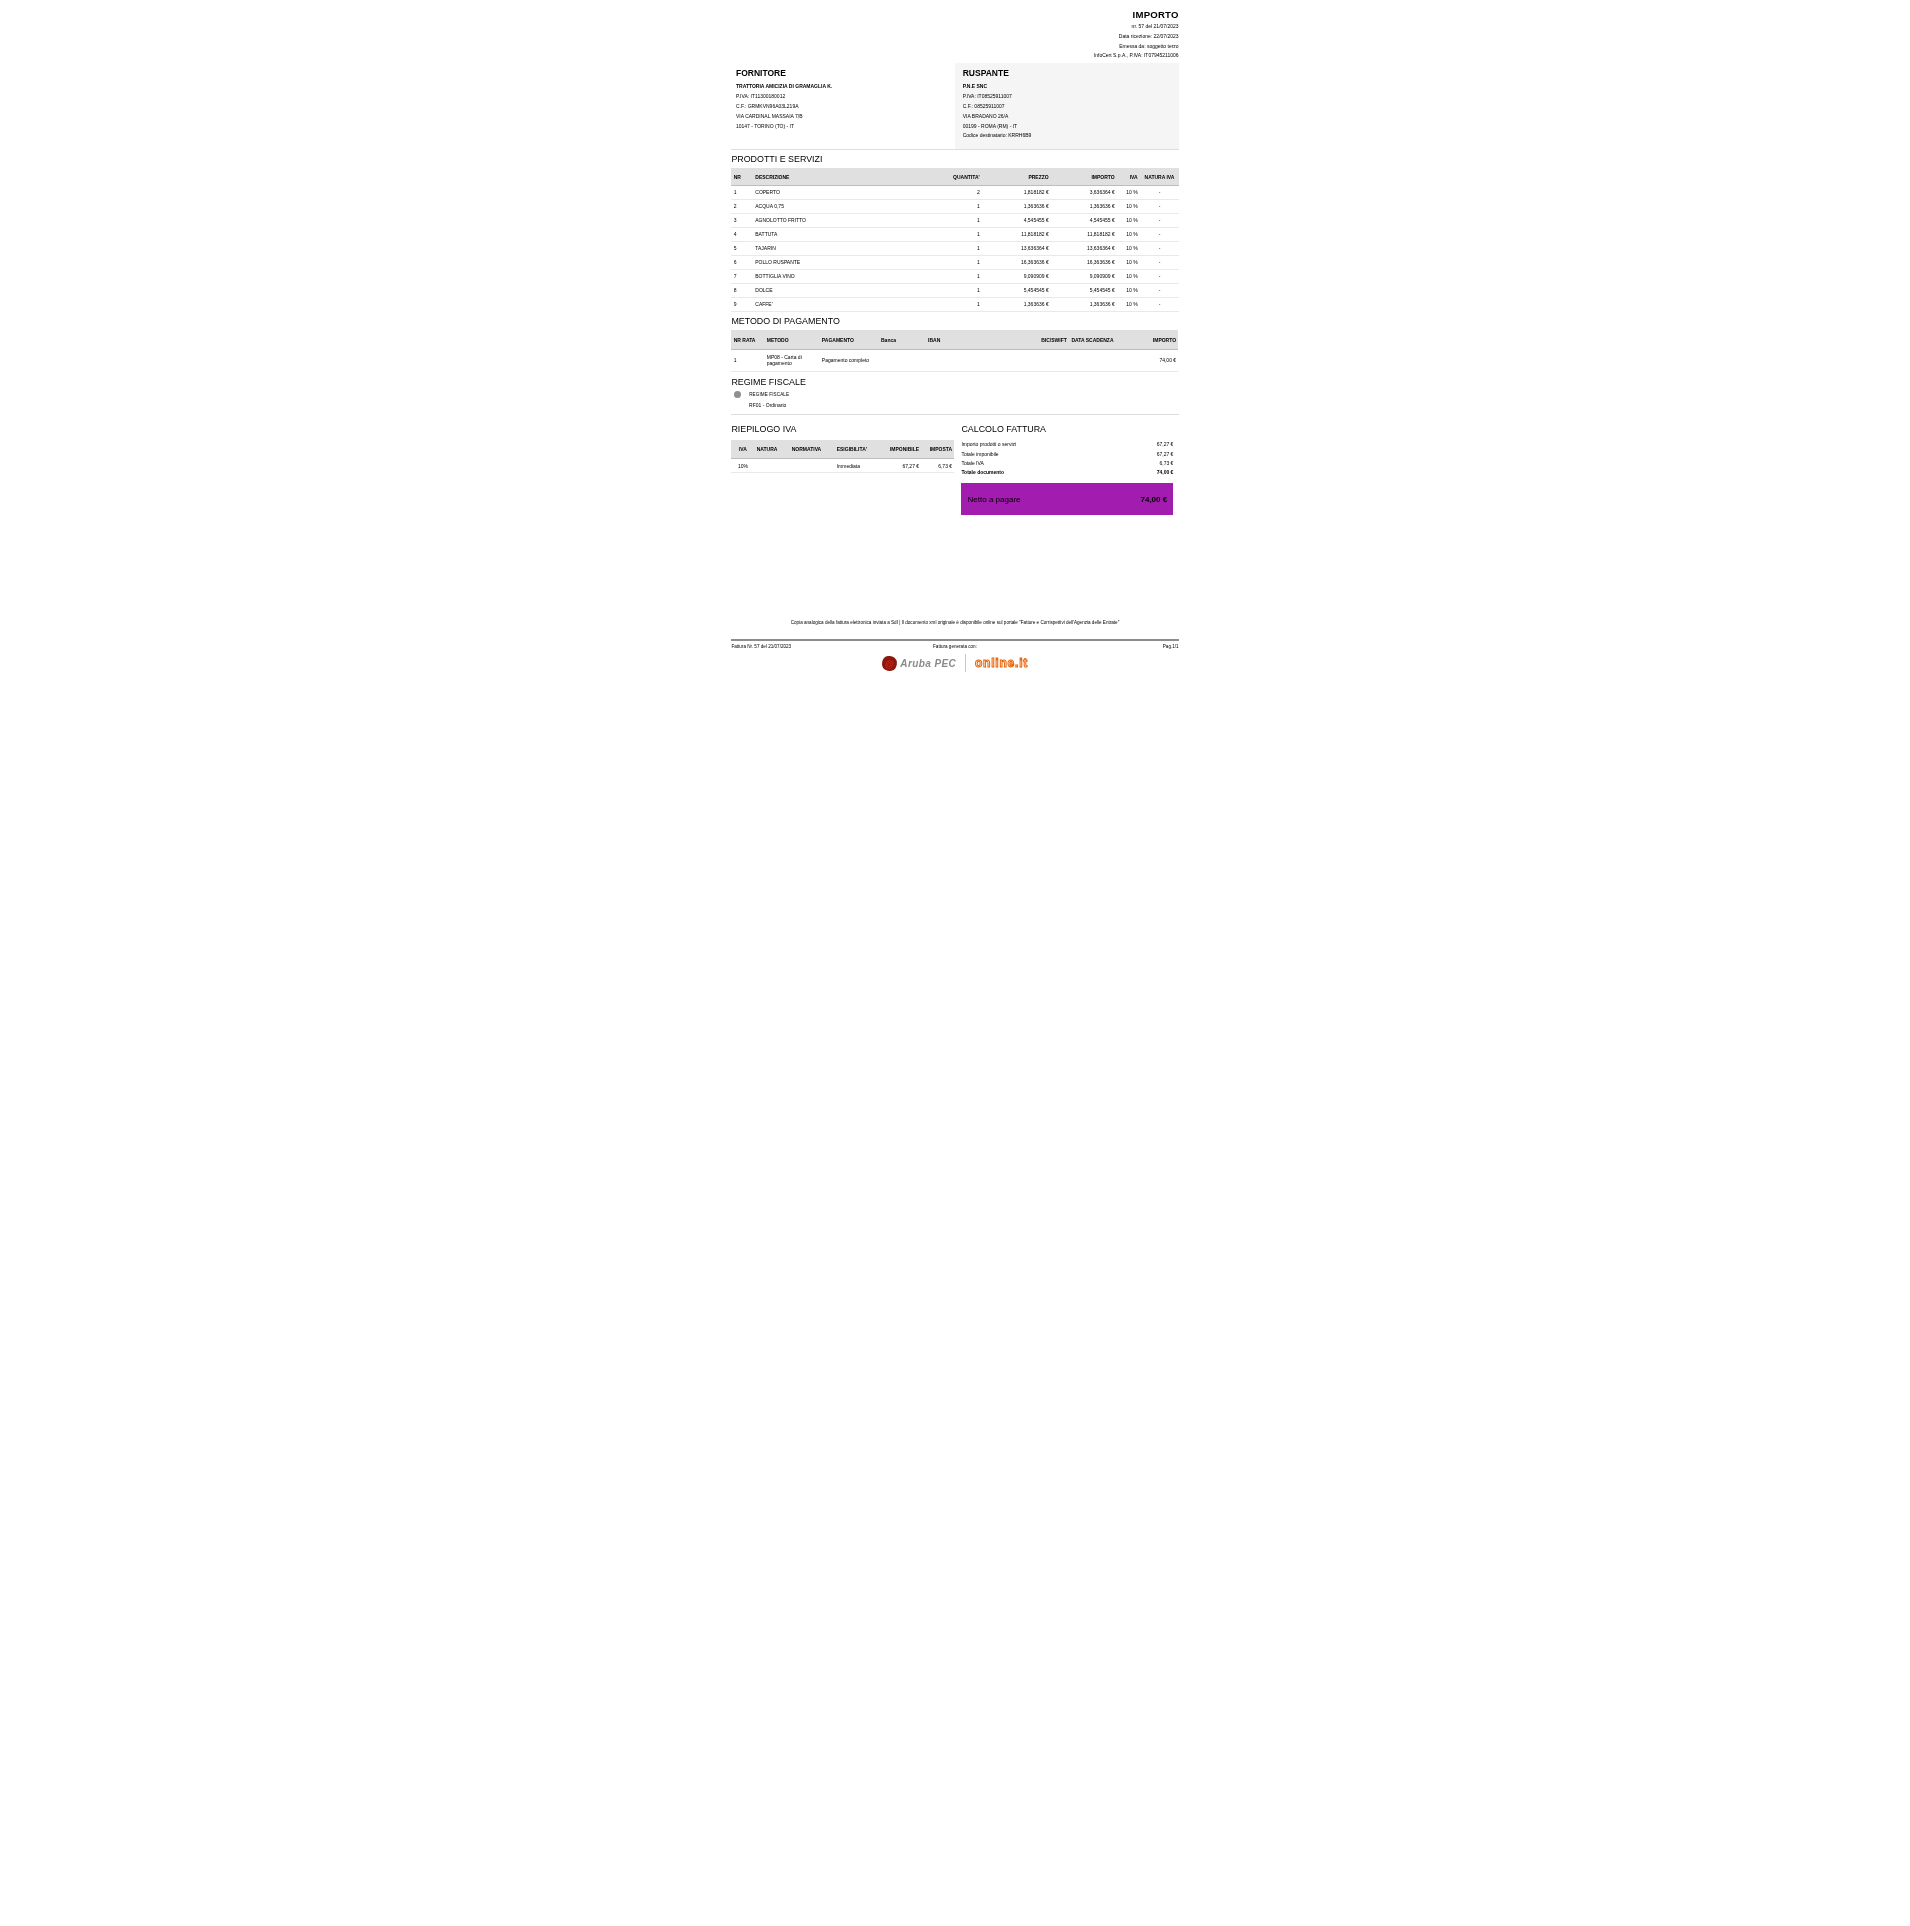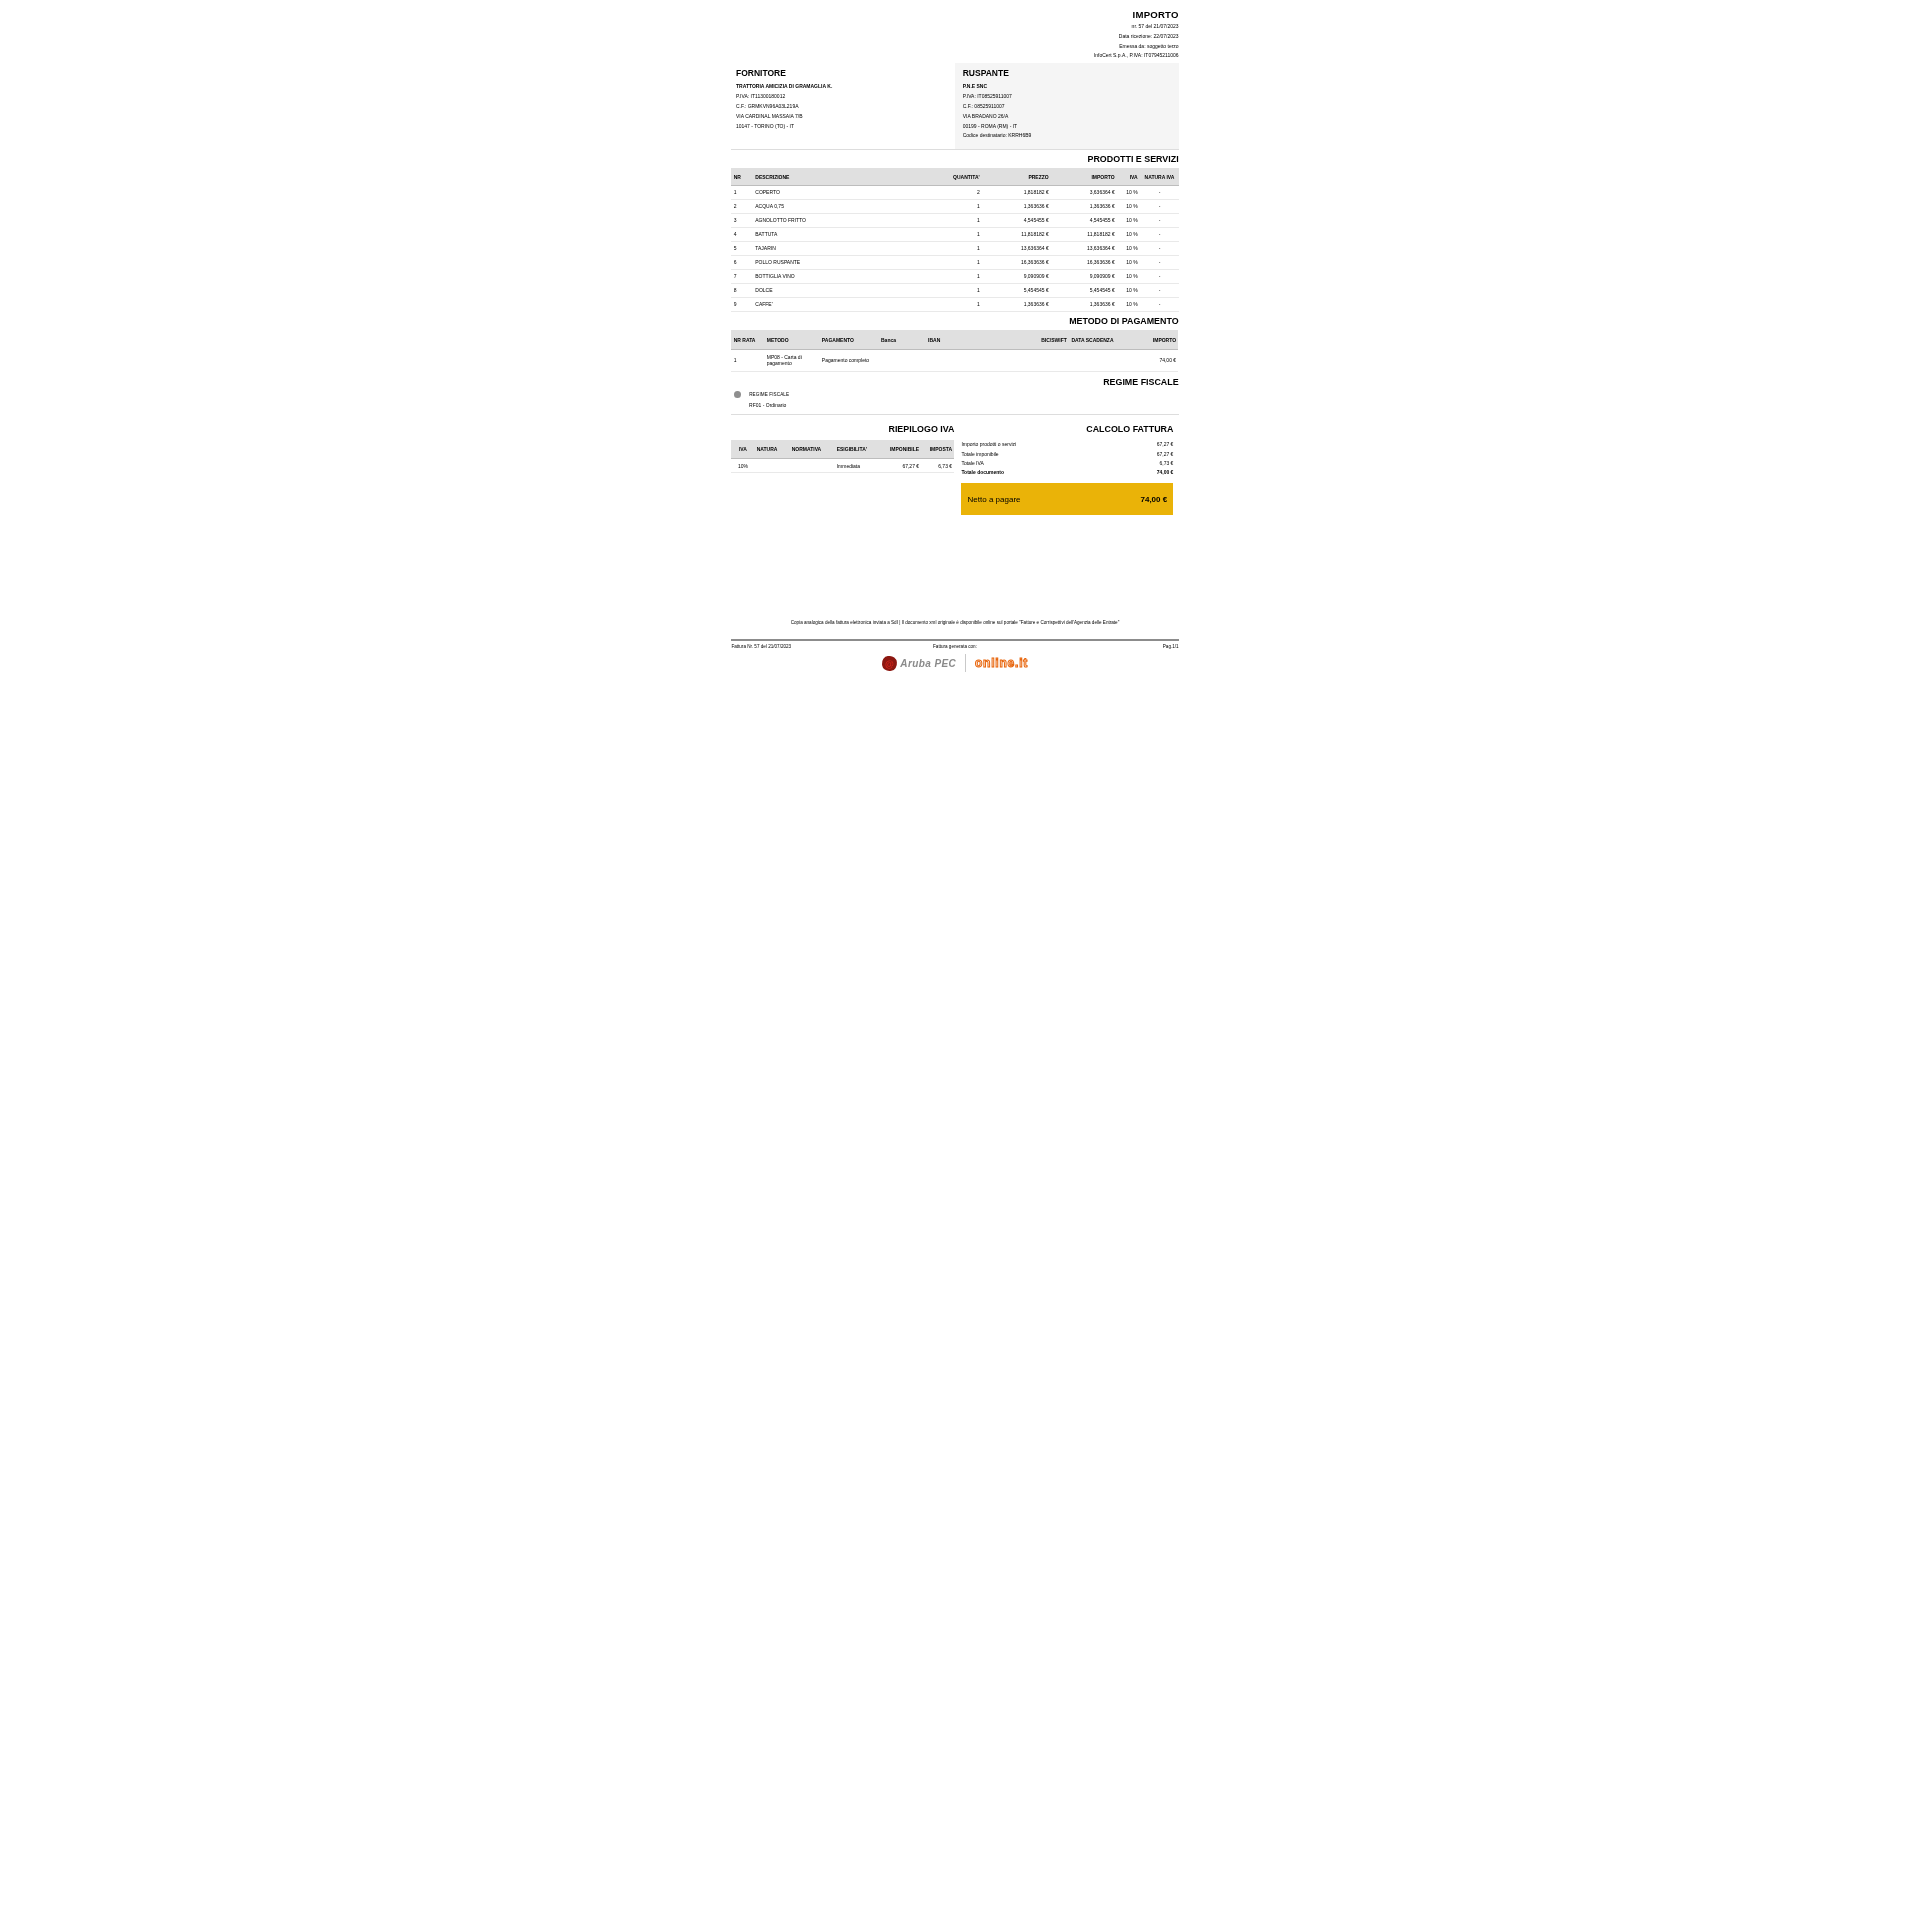--- a/index.html
+++ b/index.html
@@ -20,21 +20,21 @@
   .party { width:50%; }
   .party-inner { padding:4.6px 4.6px 5.4px 4.6px; }
   .party.cliente { background:#f5f5f5; }
   .party.cliente .party-inner { padding:4.6px 7px 7.7px 7.7px; }
   .party-heading { font-size:8.5px; font-weight:bold; margin-bottom:4.6px; }
   .party-line { font-size:5px; line-height:9.8px; white-space:nowrap; }
   .party-name { font-weight:bold; }
   .parties-rule { border-bottom:0.4px solid #dddddd; }
 
   
-  .section-title { text-align:right; font-size:8.9px; font-weight:bold; margin:4.6px 0 3.9px; }
+  .section-title { text-align:left; font-size:8.9px; font-weight:normal; margin:4.6px 0 3.9px; }
 
   
   table { width:447px; border-collapse:collapse; table-layout:fixed; }
   th { background:#e0e0e0; font-size:5px; font-weight:bold; vertical-align:middle; border-bottom:0.4px solid #bdbdbd; }
   td { font-size:5px; vertical-align:middle; border-bottom:0.4px solid #e9e9e9; }
   .products th { height:17px; padding:0 2.3px; }
   .products td { height:14px; padding:0 2.3px; }
   .payment th { height:19px; padding:0 2.3px; }
   .payment td { height:22.3px; padding:3.1px 2.3px; line-height:6.5px; }
   .riepilogo { width:223px; }
@@ -52,21 +52,21 @@
 
   
   .summary { display:flex; margin-top:6.2px; }
   .summary-left { width:223px; flex:0 0 auto; }
   .summary-right { width:212px; margin-left:7px; flex:0 0 auto; }
   .summary-left .section-title, .summary-right .section-title { margin:3.1px 0 5.4px; }
   .riepilogo-wrap { margin-top:4.6px; }
   .calc-rows { margin-top:6.2px; }
   .calc-row { display:flex; justify-content:space-between; font-size:5px; line-height:9.2px; }
   .calc-row.total { font-weight:bold; }
-  .netto { margin-top:6.2px; background:#eab308; height:32px; display:flex; align-items:center; justify-content:space-between; padding:0 6.2px; }
+  .netto { margin-top:6.2px; background:#a21caf; height:32px; display:flex; align-items:center; justify-content:space-between; padding:0 6.2px; }
   .netto-label { font-size:8px; }
   .netto-value { font-size:8px; font-weight:bold; }
 
   
   .footer { position:absolute; left:15.4px; right:15.4px; bottom:2.3px; }
   .footer-note { text-align:center; font-size:4.6px; margin-bottom:14.6px; }
   .footer-bar { height:1.5px; background:#8c8c8c; }
   .footer-row { display:flex; margin-top:3.1px; font-size:4.6px; }
   .footer-row .fl { flex:1; text-align:left; }
   .footer-row .fc { flex:1; text-align:center; }

